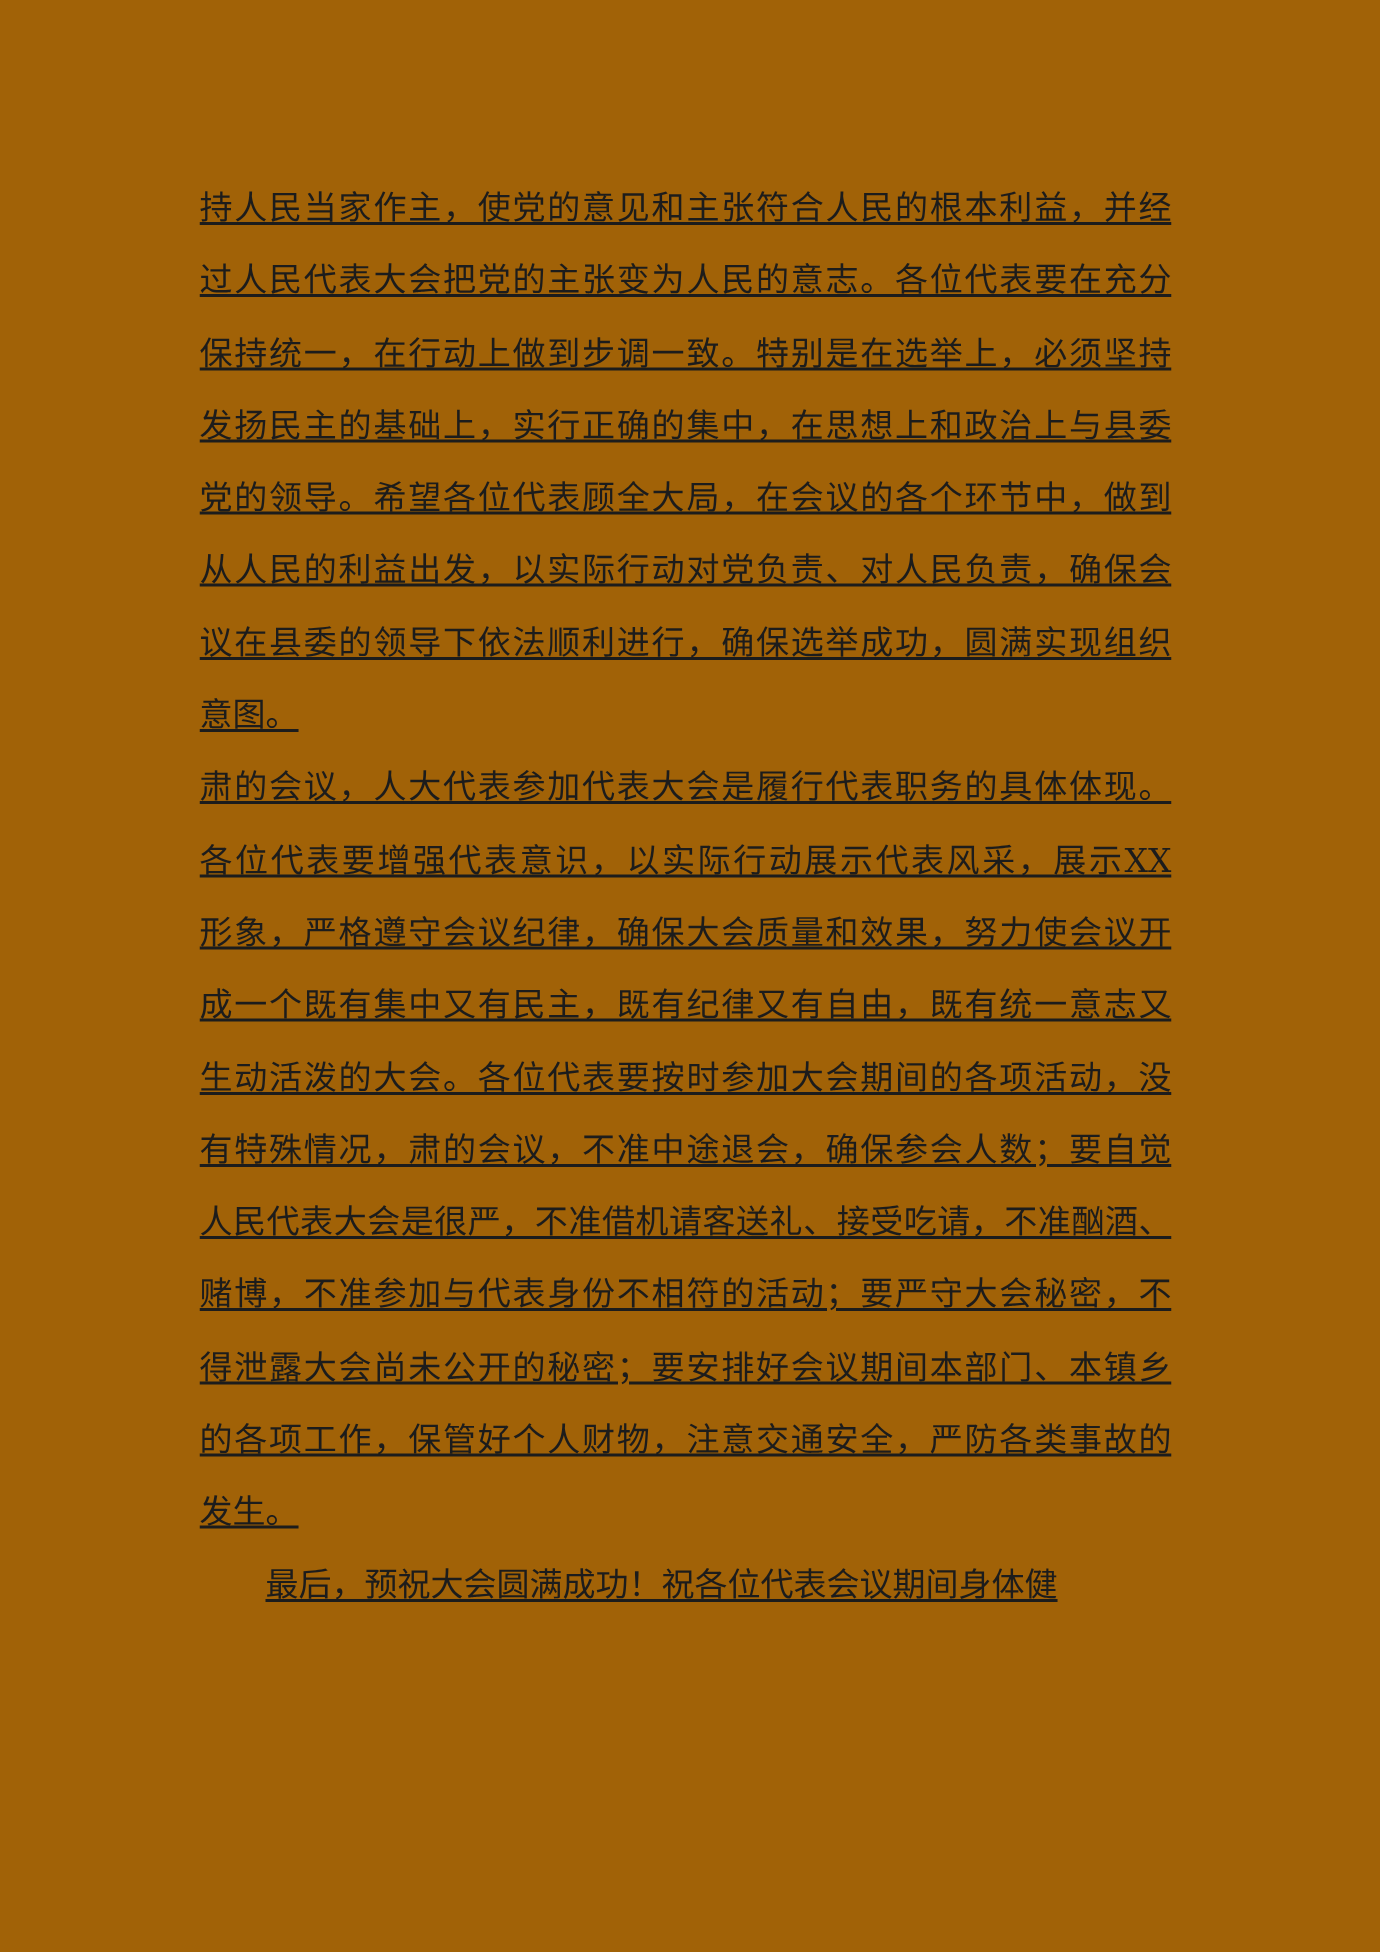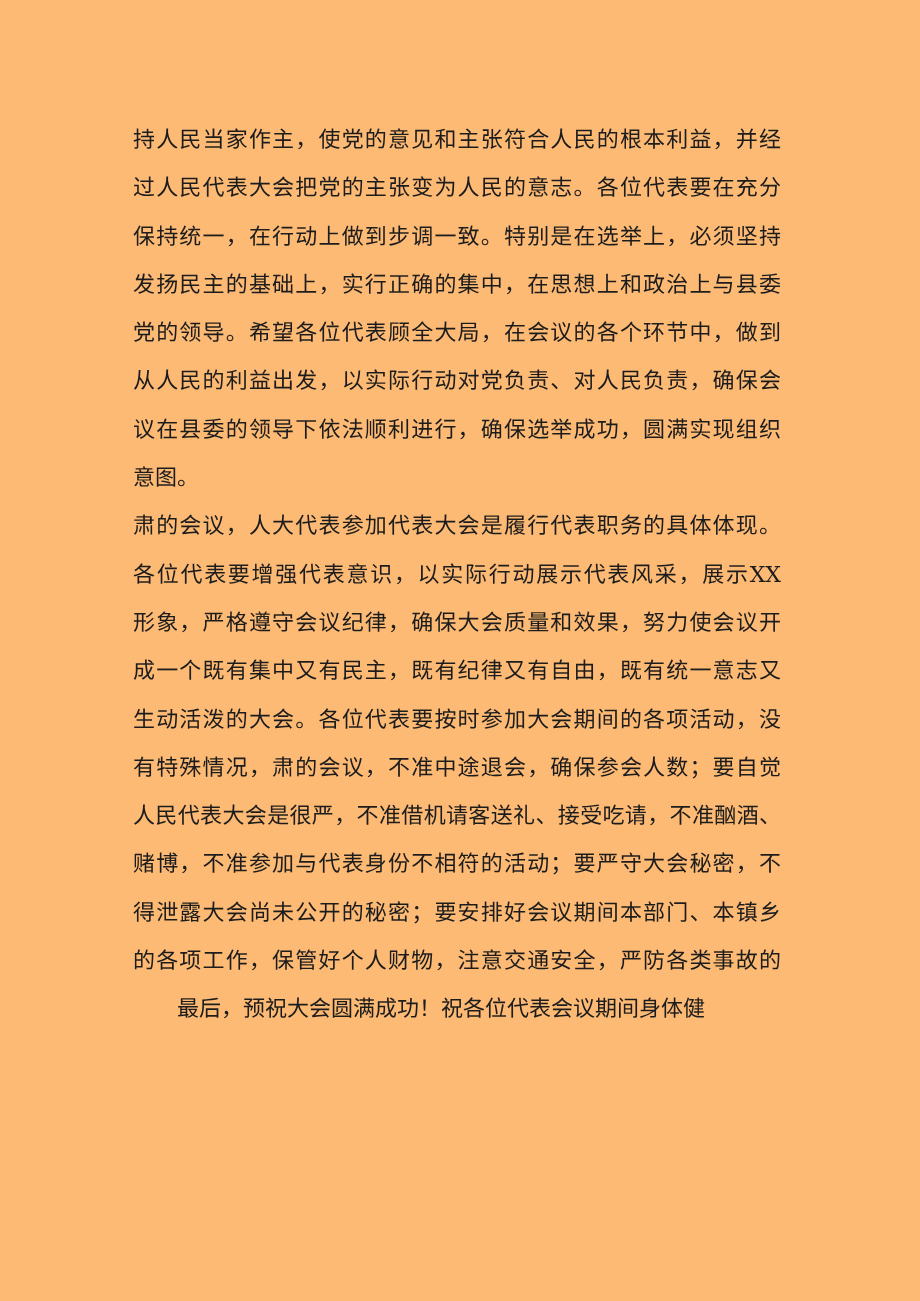--- a/index.html
+++ b/index.html
@@ -37,21 +37,21 @@
     text-align: right;
     text-align-last: left;
   }
   .line.indent {
     text-indent: 2em;
   }
 </style>
 </head>
 <body>
 
-<div class="page" style="background: #fdba74; color: rgb(28, 28, 28);">
+<div class="page" style="background: #a16207; color: rgb(28, 28, 28); text-decoration: underline;">
   <div id="doc-content">
       <div class="para">
         <div class="line">持人民当家作主，使党的意见和主张符合人民的根本利益，并经</div>
         <div class="line">过人民代表大会把党的主张变为人民的意志。各位代表要在充分</div>
         <div class="line">保持统一，在行动上做到步调一致。特别是在选举上，必须坚持</div>
         <div class="line">发扬民主的基础上，实行正确的集中，在思想上和政治上与县委</div>
         <div class="line">党的领导。希望各位代表顾全大局，在会议的各个环节中，做到</div>
         <div class="line">从人民的利益出发，以实际行动对党负责、对人民负责，确保会</div>
         <div class="line">议在县委的领导下依法顺利进行，确保选举成功，圆满实现组织</div>
         <div class="line lastline">意图。</div>
@@ -60,18 +60,19 @@
         <div class="line">肃的会议，人大代表参加代表大会是履行代表职务的具体体现。</div>
         <div class="line">各位代表要增强代表意识，以实际行动展示代表风采，展示XX</div>
         <div class="line">形象，严格遵守会议纪律，确保大会质量和效果，努力使会议开</div>
         <div class="line">成一个既有集中又有民主，既有纪律又有自由，既有统一意志又</div>
         <div class="line">生动活泼的大会。各位代表要按时参加大会期间的各项活动，没</div>
         <div class="line">有特殊情况，肃的会议，不准中途退会，确保参会人数；要自觉</div>
         <div class="line">人民代表大会是很严，不准借机请客送礼、接受吃请，不准酗酒、</div>
         <div class="line">赌博，不准参加与代表身份不相符的活动；要严守大会秘密，不</div>
         <div class="line">得泄露大会尚未公开的秘密；要安排好会议期间本部门、本镇乡</div>
         <div class="line">的各项工作，保管好个人财物，注意交通安全，严防各类事故的</div>
+        <div class="line lastline">发生。</div>
       </div>
       <div class="para">
         <div class="line lastline indent">最后，预祝大会圆满成功！祝各位代表会议期间身体健</div>
       </div>
     </div>
 </div>
 
 </body></html>

